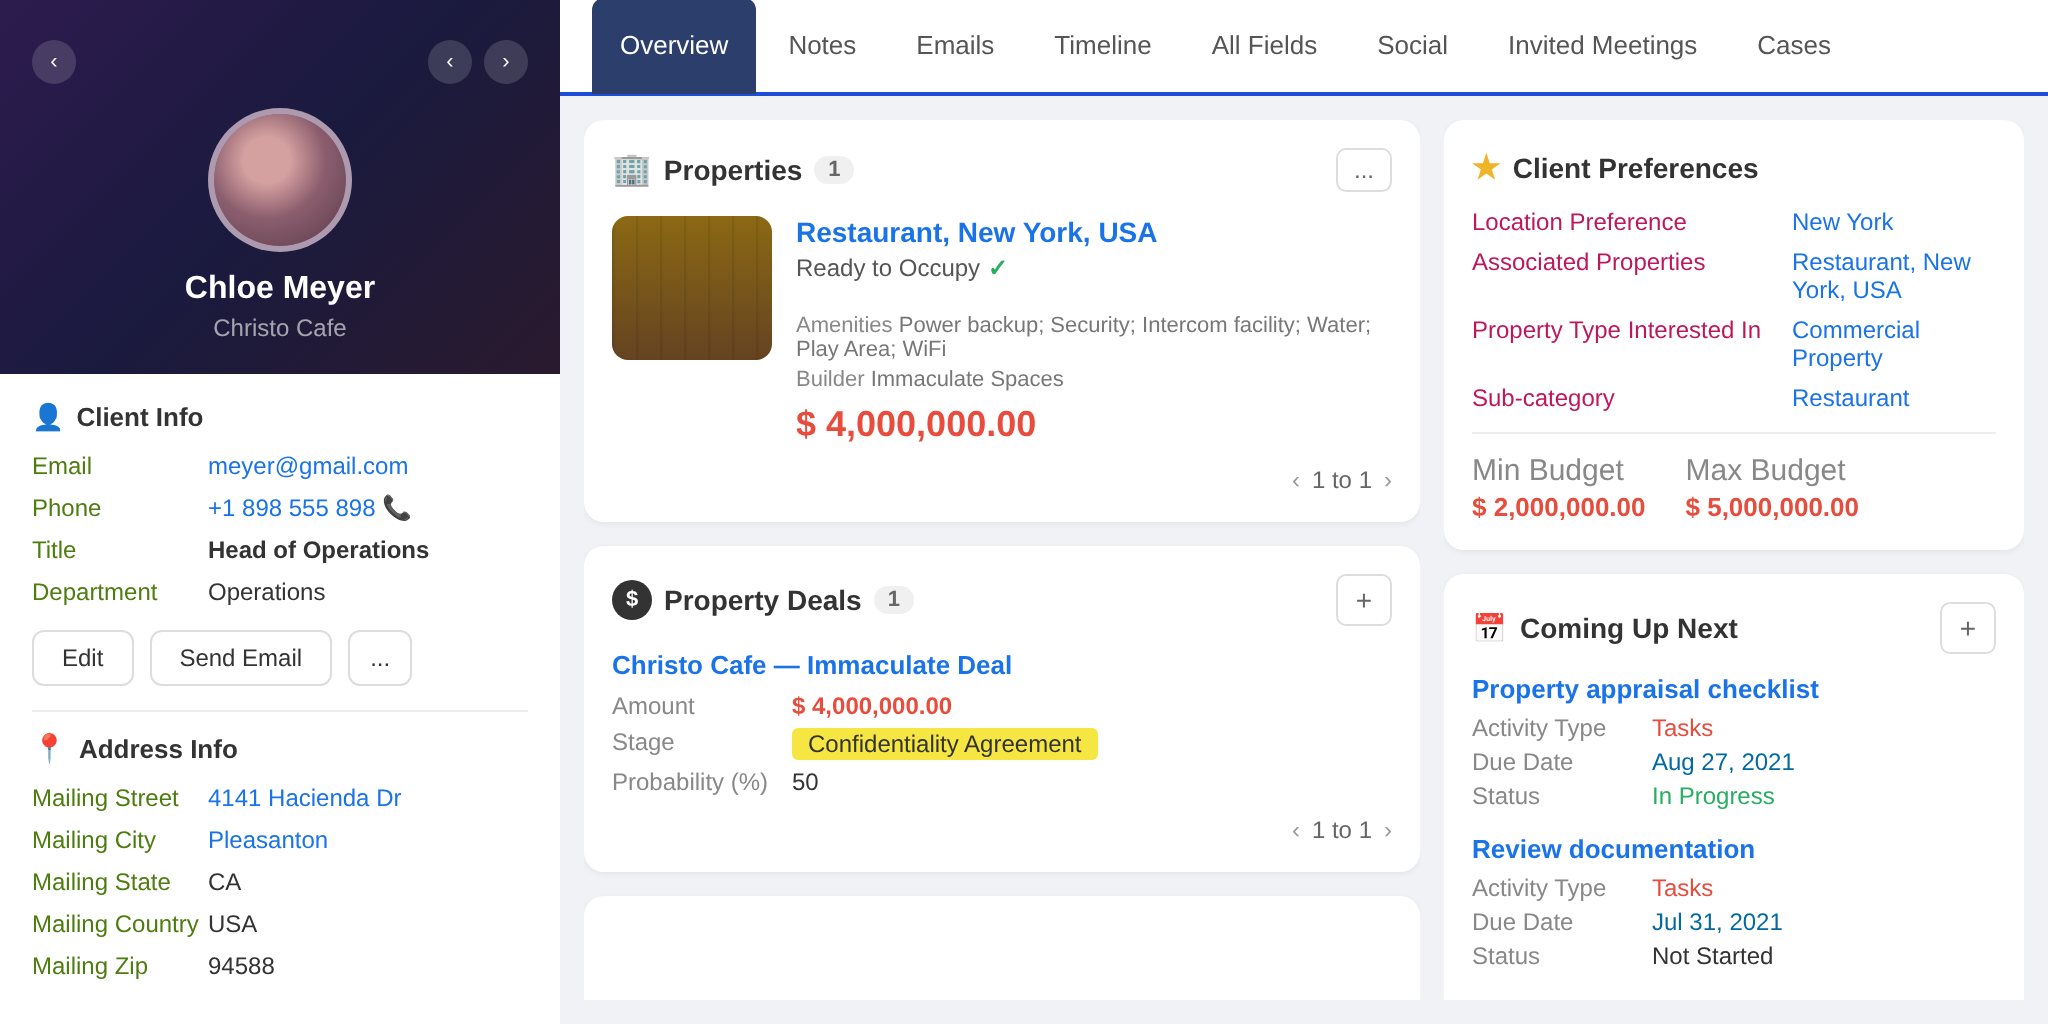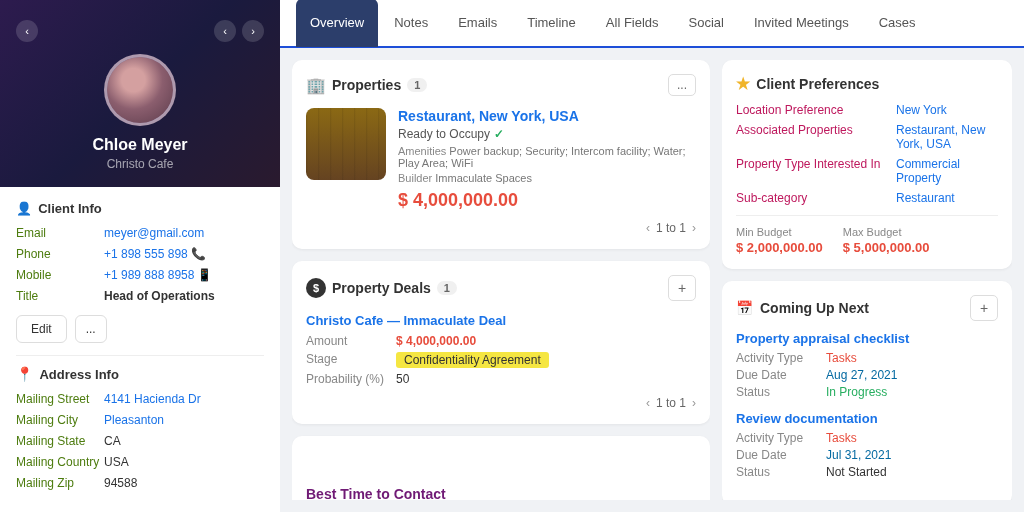--- a/index.html
+++ b/index.html
@@ -46,21 +46,21 @@
     .card-title { font-size: 14px; font-weight: 700; color: #333; display: flex; align-items: center; gap: 6px; }
     .badge { background: #f0f0f0; border-radius: 10px; padding: 1px 7px; font-size: 11px; color: #666; }
     .more-btn { border: 1px solid #ddd; background: #fff; border-radius: 5px; padding: 3px 8px; font-size: 12px; cursor: pointer; color: #666; }
     .plus-btn { border: 1px solid #ddd; background: #fff; border-radius: 5px; padding: 3px 8px; font-size: 14px; cursor: pointer; color: #666; width: 28px; height: 26px; display: flex; align-items: center; justify-content: center; }
 
     .property-item { display: flex; gap: 12px; }
     .property-img { width: 80px; height: 72px; border-radius: 8px; background: linear-gradient(135deg, #8B6914 0%, #B8860B 30%, #654321 60%, #3d2b1a 100%); flex-shrink: 0; overflow: hidden; position: relative; }
     .property-img-inner { width: 100%; height: 100%; background: repeating-linear-gradient(90deg, rgba(0,0,0,0.1) 0px, transparent 2px, transparent 12px), linear-gradient(180deg, #8B6914 0%, #654321 100%); }
     .property-details { flex: 1; }
     .prop-name { font-size: 14px; font-weight: 700; color: #1a73e8; margin-bottom: 3px; }
-    .prop-status { font-size: 12px; color: #555; margin-bottom: 4px; display: flex; align-items: flex-start; gap: 4px; }
+    .prop-status { font-size: 12px; color: #555; margin-bottom: 16px; display: flex; align-items: flex-start; gap: 4px; }
     .check-icon { color: #27ae60; font-weight: bold; }
     .prop-amenities { font-size: 11px; color: #777; margin-bottom: 3px; }
     .prop-builder { font-size: 11px; color: #777; margin-bottom: 6px; }
     .prop-price { font-size: 18px; font-weight: 700; color: #e74c3c; }
     .pagination { display: flex; align-items: center; justify-content: flex-end; gap: 6px; font-size: 12px; color: #666; margin-top: 10px; }
     .pag-arrow { cursor: pointer; color: #999; }
 
     
     .deal-title { font-size: 13px; font-weight: 600; color: #1a73e8; margin-bottom: 6px; }
     .deal-row { display: flex; margin-bottom: 4px; font-size: 12px; }
@@ -75,21 +75,21 @@
     .today-link { color: #1a73e8; font-weight: 600; }
 
     
     .client-pref-title { font-size: 14px; font-weight: 700; color: #333; display: flex; align-items: center; gap: 6px; }
     .star-icon { color: #f0b429; font-size: 16px; }
     .pref-row { display: flex; margin-bottom: 6px; }
     .pref-label { width: 160px; min-width: 160px; color: #be185d; font-size: 12px; }
     .pref-value { color: #1a73e8; font-size: 12px; font-weight: 500; }
     .budget-row { display: flex; gap: 20px; margin-top: 8px; }
     .budget-item { }
-    .budget-label { color: #888; font-size: 11px; margin-bottom: 2px; }
+    .budget-label { color: #888; font-size: 15px; margin-bottom: 2px; }
     .budget-amount { color: #e74c3c; font-size: 13px; font-weight: 700; }
 
     
     .coming-header { display: flex; align-items: center; justify-content: space-between; margin-bottom: 10px; }
     .activity-item { margin-bottom: 12px; }
     .activity-title { font-size: 13px; font-weight: 700; color: #1a73e8; margin-bottom: 5px; }
     .activity-row { display: flex; margin-bottom: 3px; font-size: 12px; }
     .activity-label { width: 90px; min-width: 90px; color: #888; }
     .activity-value { color: #1a73e8; }
     .activity-value.tasks { color: #e74c3c; }
@@ -128,30 +128,31 @@
 
       <div class="info-row">
         <span class="info-label">Email</span>
         <span class="info-value">meyer@gmail.com</span>
       </div>
       <div class="info-row">
         <span class="info-label">Phone</span>
         <span class="info-value"><span>+1 898 555 898</span> <span>📞</span></span>
       </div>
       <div class="info-row">
-        <span class="info-label">Mobile</span>
-        <span class="info-value"><span>+1 989 888 8958</span> <span>📱</span></span>
-      </div>
-      <div class="info-row">
         <span class="info-label">Title</span>
         <span class="info-value dark">Head of Operations</span>
       </div>
+      <div class="info-row">
+        <span class="info-label">Department</span>
+        <span class="info-value normal">Operations</span>
+      </div>
 
       <div class="action-buttons">
         <button class="btn">Edit</button>
+        <button class="btn">Send Email</button>
         <button class="btn btn-more">...</button>
       </div>
 
       <div class="divider"></div>
 
       <div class="address-section">
         <div class="section-title">
           <span style="color:#333;font-size:14px;">📍</span>
           <span>Address Info</span>
         </div>

